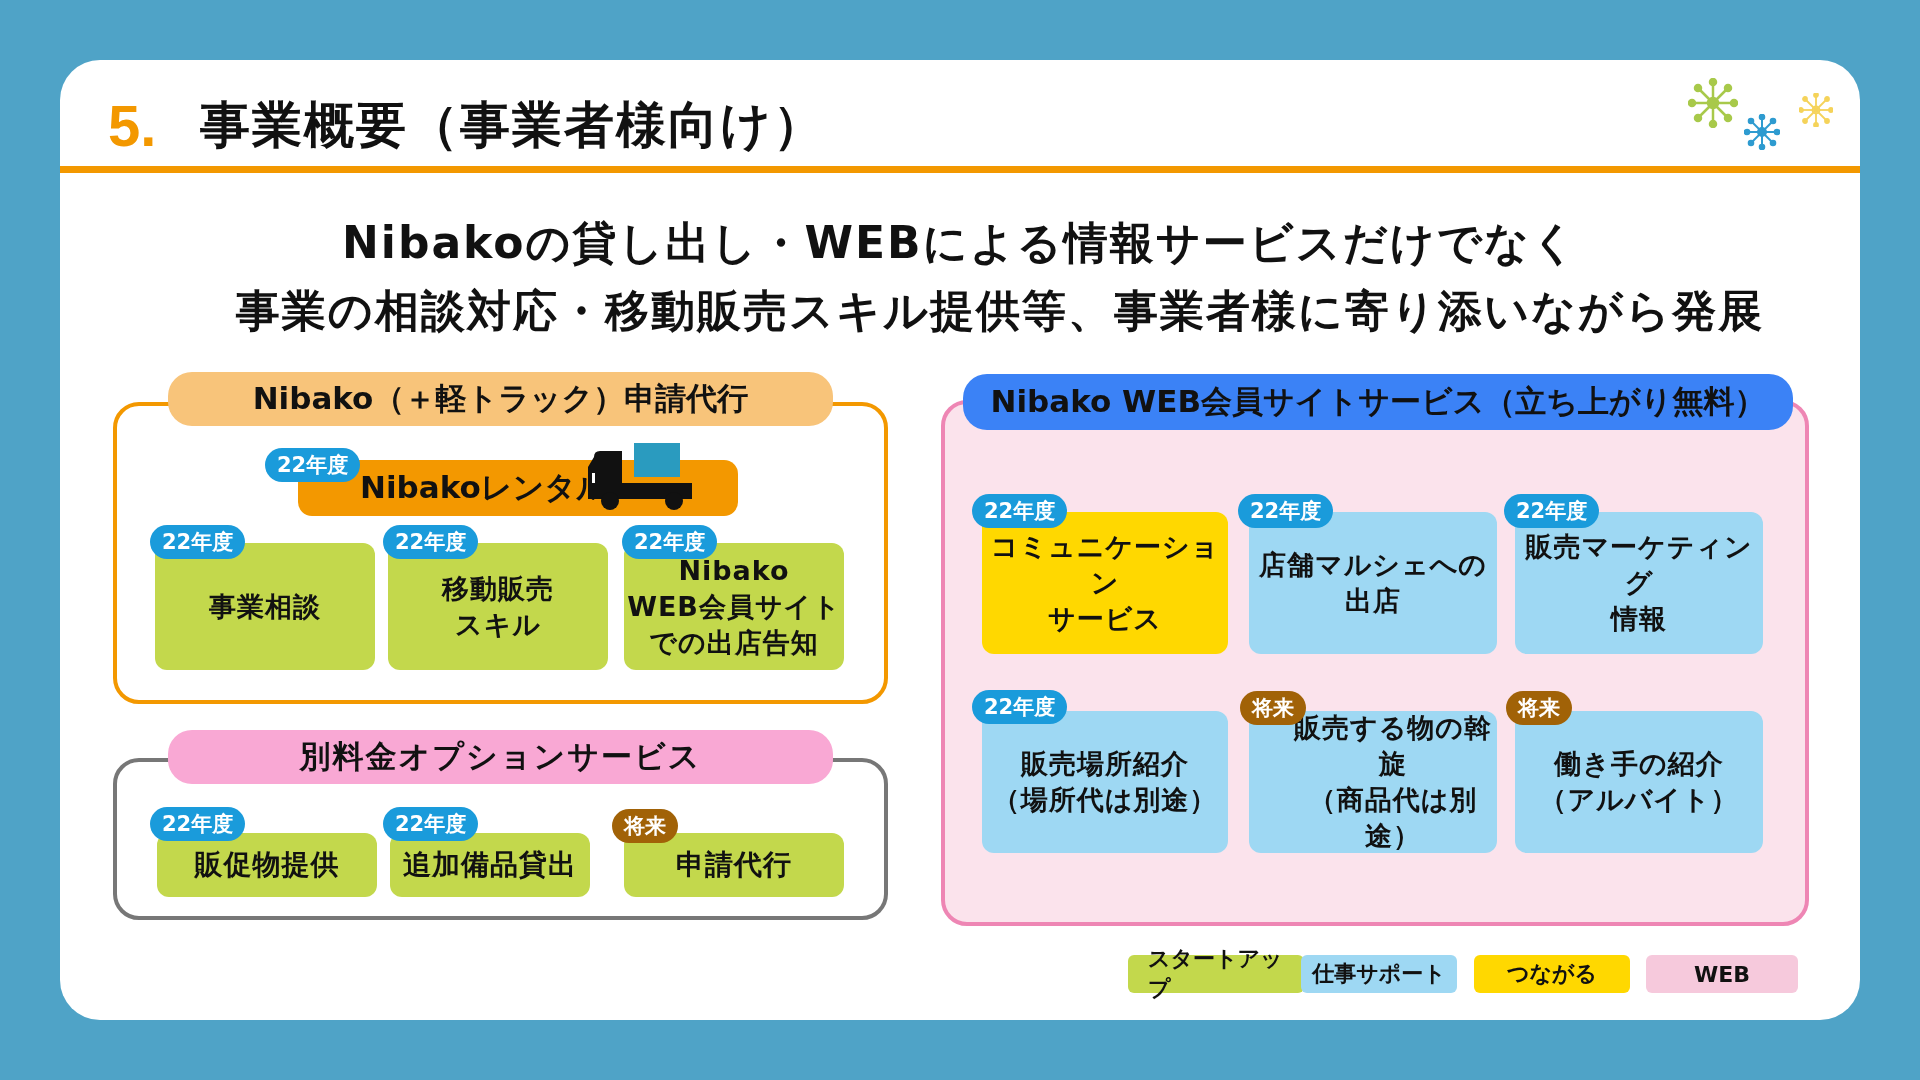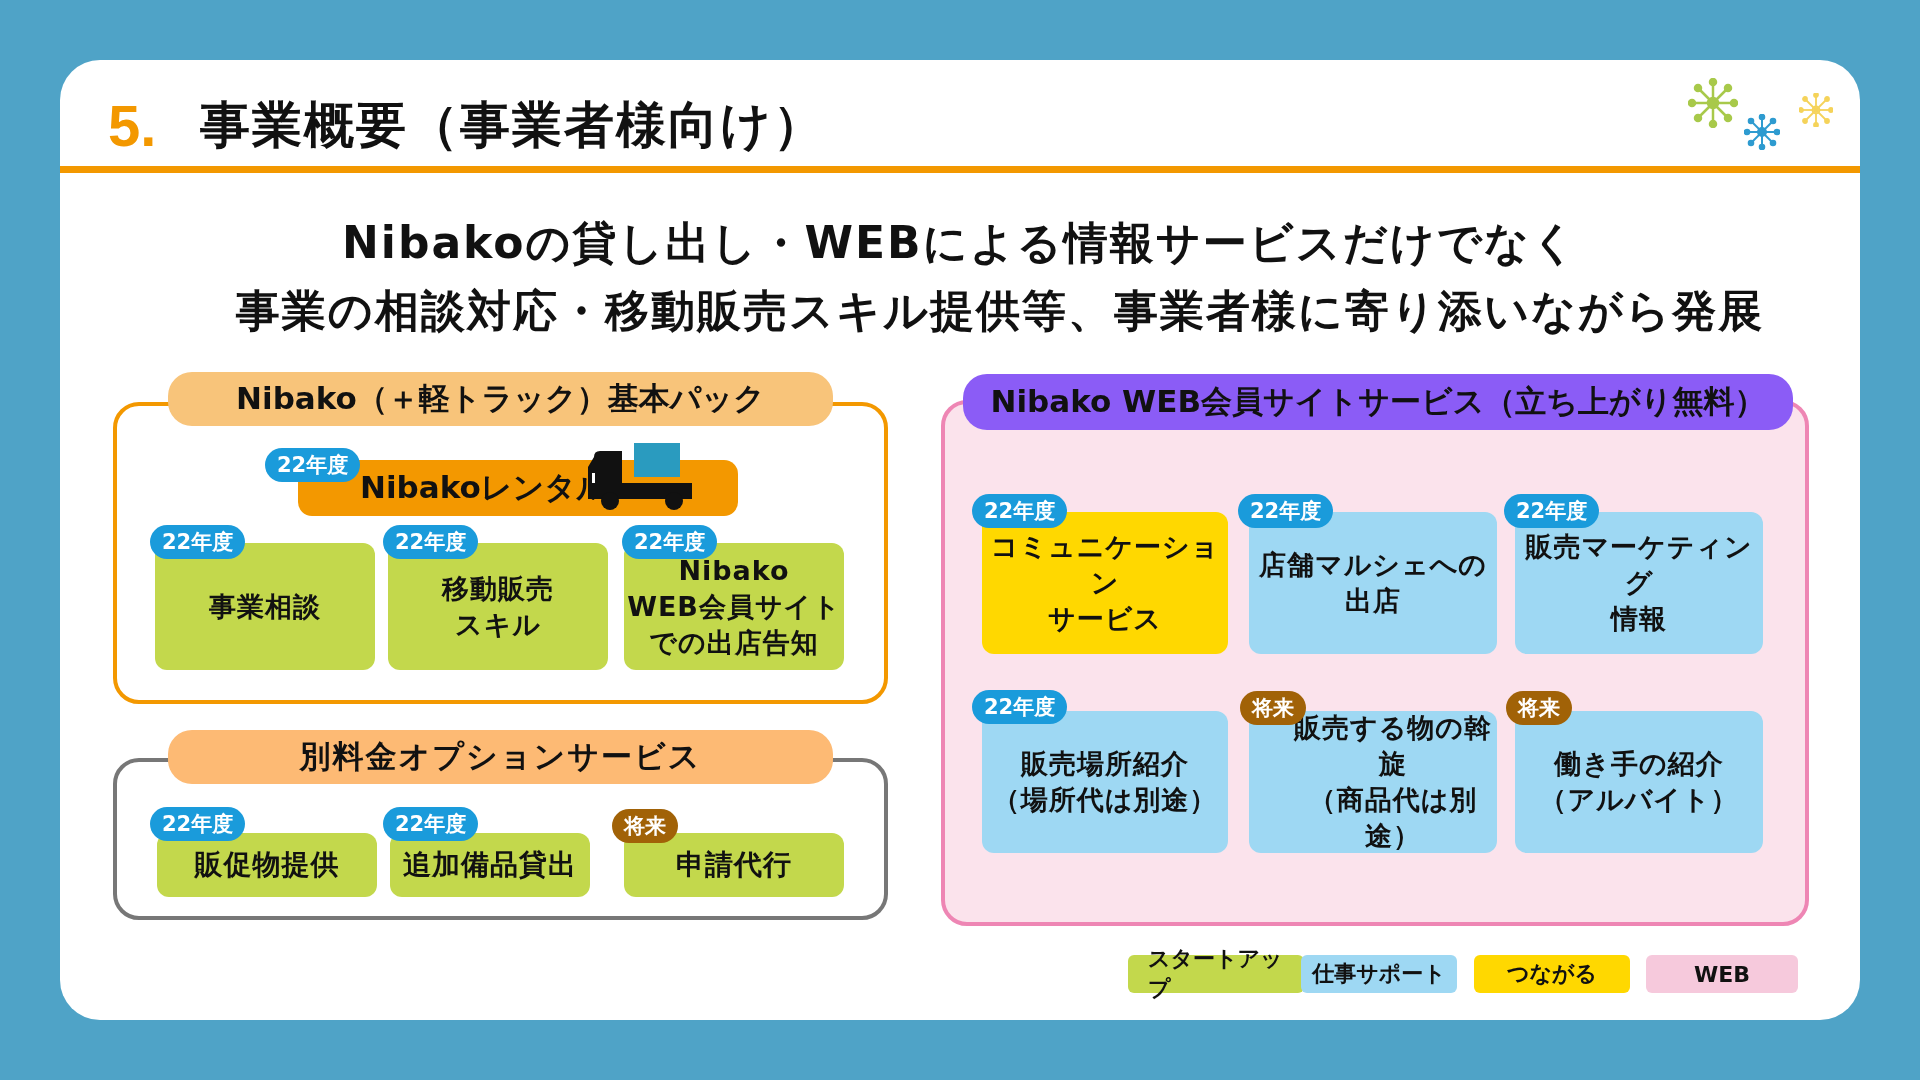--- a/index.html
+++ b/index.html
@@ -79,21 +79,21 @@
     <circle cx="28" cy="28" r="2"></circle>
       <circle cx="28" cy="6" r="2"></circle>
       <circle cx="6" cy="28" r="2"></circle>
   </g>
 </svg>
 
 <div class="abs subtitle" style="top:214px;">Nibakoの貸し出し・WEBによる情報サービスだけでなく</div>
 <div class="abs subtitle" style="top:282px;margin-left:40px;">事業の相談対応・移動販売スキル提供等、事業者様に寄り添いながら発展</div>
 
 <div class="frame" style="left:113px;top:402px;width:775px;height:302px;border:4px solid #F39800;background:#fff;"></div>
-<div class="pill" style="left:168px;top:372px;width:665px;height:54px;background:#F8C47A;font-size:31px;">Nibako（＋軽トラック）基本パック</div>
+<div class="pill" style="left:168px;top:372px;width:665px;height:54px;background:#F8C47A;font-size:31px;">Nibako（＋軽トラック）申請代行</div>
 
 <div class="pill" style="left:298px;top:460px;width:440px;height:56px;background:#F39800;border-radius:14px;font-size:31px;justify-content:flex-start;padding-left:62px;">
   <span>Nibakoレンタル</span>
 </div>
 <div class="badge b-year" style="left:265px;top:448px;">22年度</div>
 <svg class="abs" style="left:588px;top:443px;" width="108" height="68" viewBox="0 0 108 68">
   <rect x="46" y="0" width="46" height="34" fill="#2A9BBF"></rect>
   <path d="M6 14 Q6 8 12 8 L34 8 L34 40 L104 40 L104 56 L0 56 L0 24 Z" fill="#111"></path>
   <rect x="4" y="30" width="3" height="10" fill="#fff"></rect>
   <circle cx="22" cy="58" r="9" fill="#111"></circle>
@@ -106,33 +106,33 @@
 <div class="tile green" style="left:388px;top:543px;width:220px;height:127px;">移動販売
 スキル</div>
 <div class="badge b-year" style="left:383px;top:525px;">22年度</div>
 
 <div class="tile green" style="left:624px;top:543px;width:220px;height:127px;">Nibako
 WEB会員サイト
 での出店告知</div>
 <div class="badge b-year" style="left:622px;top:525px;">22年度</div>
 
 <div class="frame" style="left:113px;top:758px;width:775px;height:162px;border:4px solid #777;background:#fff;"></div>
-<div class="pill" style="left:168px;top:730px;width:665px;height:54px;background:#fdba74;font-size:31px;letter-spacing:2px;">別料金オプションサービス</div>
+<div class="pill" style="left:168px;top:730px;width:665px;height:54px;background:#f9a8d4;font-size:31px;letter-spacing:2px;">別料金オプションサービス</div>
 
 <div class="tile green" style="left:157px;top:833px;width:220px;height:64px;font-size:28px;">販促物提供</div>
 <div class="badge b-year" style="left:150px;top:807px;">22年度</div>
 
 <div class="tile green" style="left:390px;top:833px;width:200px;height:64px;font-size:28px;">追加備品貸出</div>
 <div class="badge b-year" style="left:383px;top:807px;">22年度</div>
 
 <div class="tile green" style="left:624px;top:833px;width:220px;height:64px;font-size:28px;">申請代行</div>
 <div class="badge b-future" style="left:612px;top:809px;">将来</div>
 
 <div class="frame" style="left:941px;top:400px;width:868px;height:526px;border:4px solid #EE86B4;background:#FBE3EC;"></div>
-<div class="pill" style="left:963px;top:374px;width:830px;height:56px;background:#8b5cf6;font-size:31px;">Nibako WEB会員サイトサービス（立ち上がり無料）</div>
+<div class="pill" style="left:963px;top:374px;width:830px;height:56px;background:#3b82f6;font-size:31px;">Nibako WEB会員サイトサービス（立ち上がり無料）</div>
 
 <div class="tile yellow" style="left:982px;top:512px;width:246px;height:142px;">コミュニケーション
 サービス</div>
 <div class="badge b-year" style="left:972px;top:494px;">22年度</div>
 
 <div class="tile lblue" style="left:1249px;top:512px;width:248px;height:142px;">店舗マルシェへの
 出店</div>
 <div class="badge b-year" style="left:1238px;top:494px;">22年度</div>
 
 <div class="tile lblue" style="left:1515px;top:512px;width:248px;height:142px;">販売マーケティング

